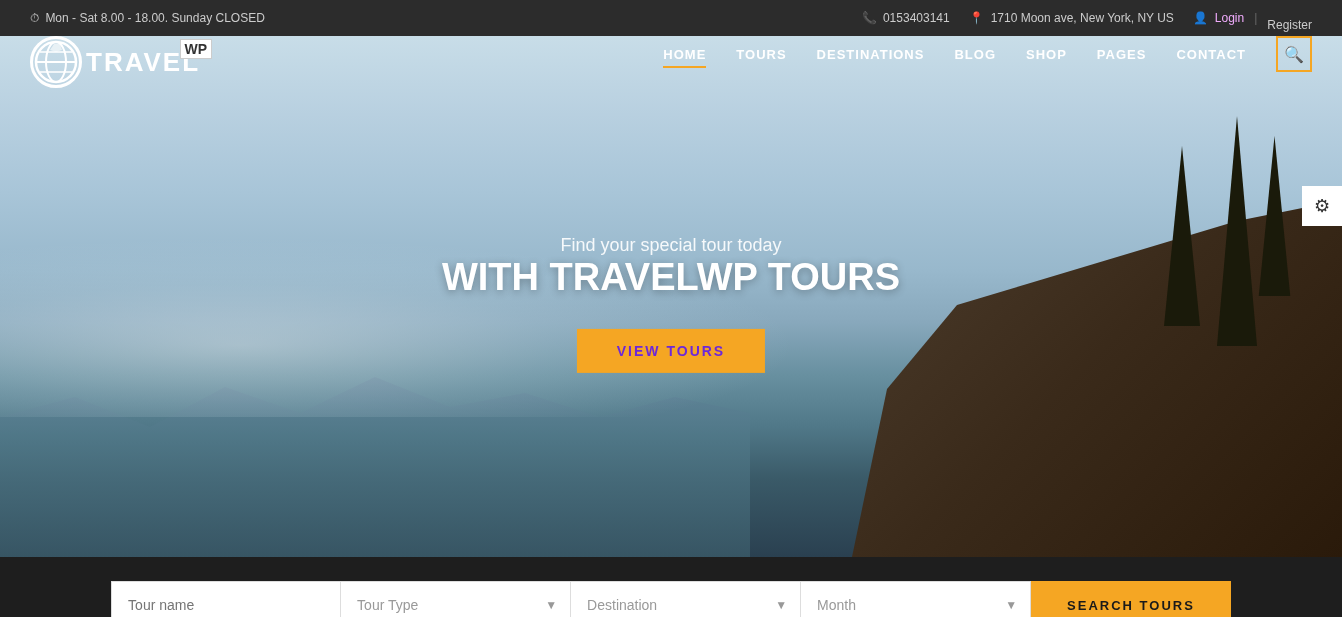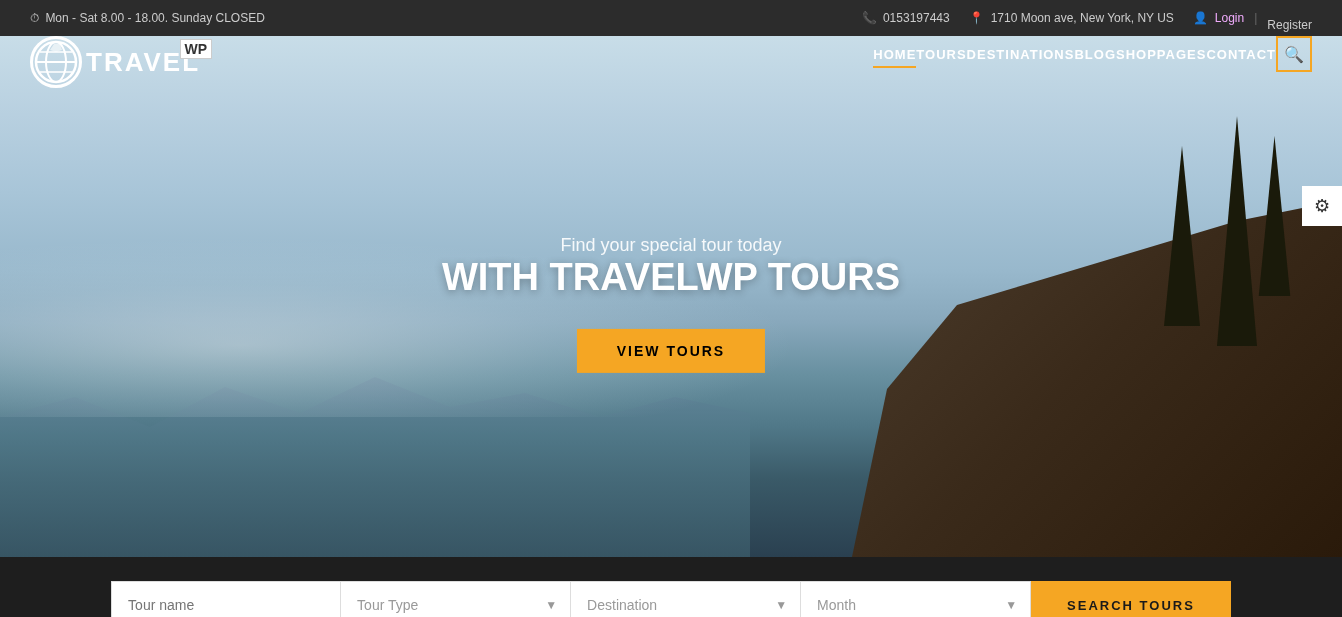--- a/index.html
+++ b/index.html
@@ -160,20 +160,21 @@
     .logo-wrapper {
       position: relative;
       display: flex;
       align-items: center;
       gap: 4px;
     }
 
     .nav-menu {
       display: flex;
       align-items: center;
+      gap: 30px;
       margin-left: auto;
       list-style: none;
     }
     .nav-menu li a {
       color: white;
       text-decoration: none;
       font-size: 13px;
       font-weight: 600;
       letter-spacing: 1px;
       text-transform: uppercase;
@@ -231,21 +232,21 @@
     }
     .hero-title {
       font-size: 38px;
       font-weight: 900;
       text-transform: uppercase;
       margin-bottom: 30px;
       text-shadow: 0 2px 8px rgba(0,0,0,0.3);
     }
     .hero-cta {
       background: #f5a623;
-      color: #000000;
+      color: #6d28d9;
       border: none;
       padding: 14px 40px;
       font-size: 14px;
       font-weight: 700;
       letter-spacing: 2px;
       text-transform: uppercase;
       cursor: pointer;
       text-align: center;
     }
 
@@ -321,21 +322,21 @@
 <div class="top-bar">
   <div class="top-bar-left">
     <div class="top-bar-item">
       <span>⏱</span>
       <span>Mon - Sat 8.00 - 18.00. Sunday CLOSED</span>
     </div>
   </div>
   <div class="top-bar-right">
     <div class="top-bar-item">
       <span>📞</span>
-      <span>0153197443</span>
+      <span>0153403141</span>
     </div>
     <div class="top-bar-item">
       <span>📍</span>
       <span>1710 Moon ave, New York, NY US</span>
     </div>
     <div class="top-bar-item">
       <span>👤</span>
       <a href="#" style="color:#f0abfc;text-decoration:none;font-size:12px;">Login</a>
       <span style="color:#666;margin:0 4px;">|</span>
       <a href="#" style="color:#ccc;text-decoration:none;font-size:12px;margin-top:14px;">Register</a>

